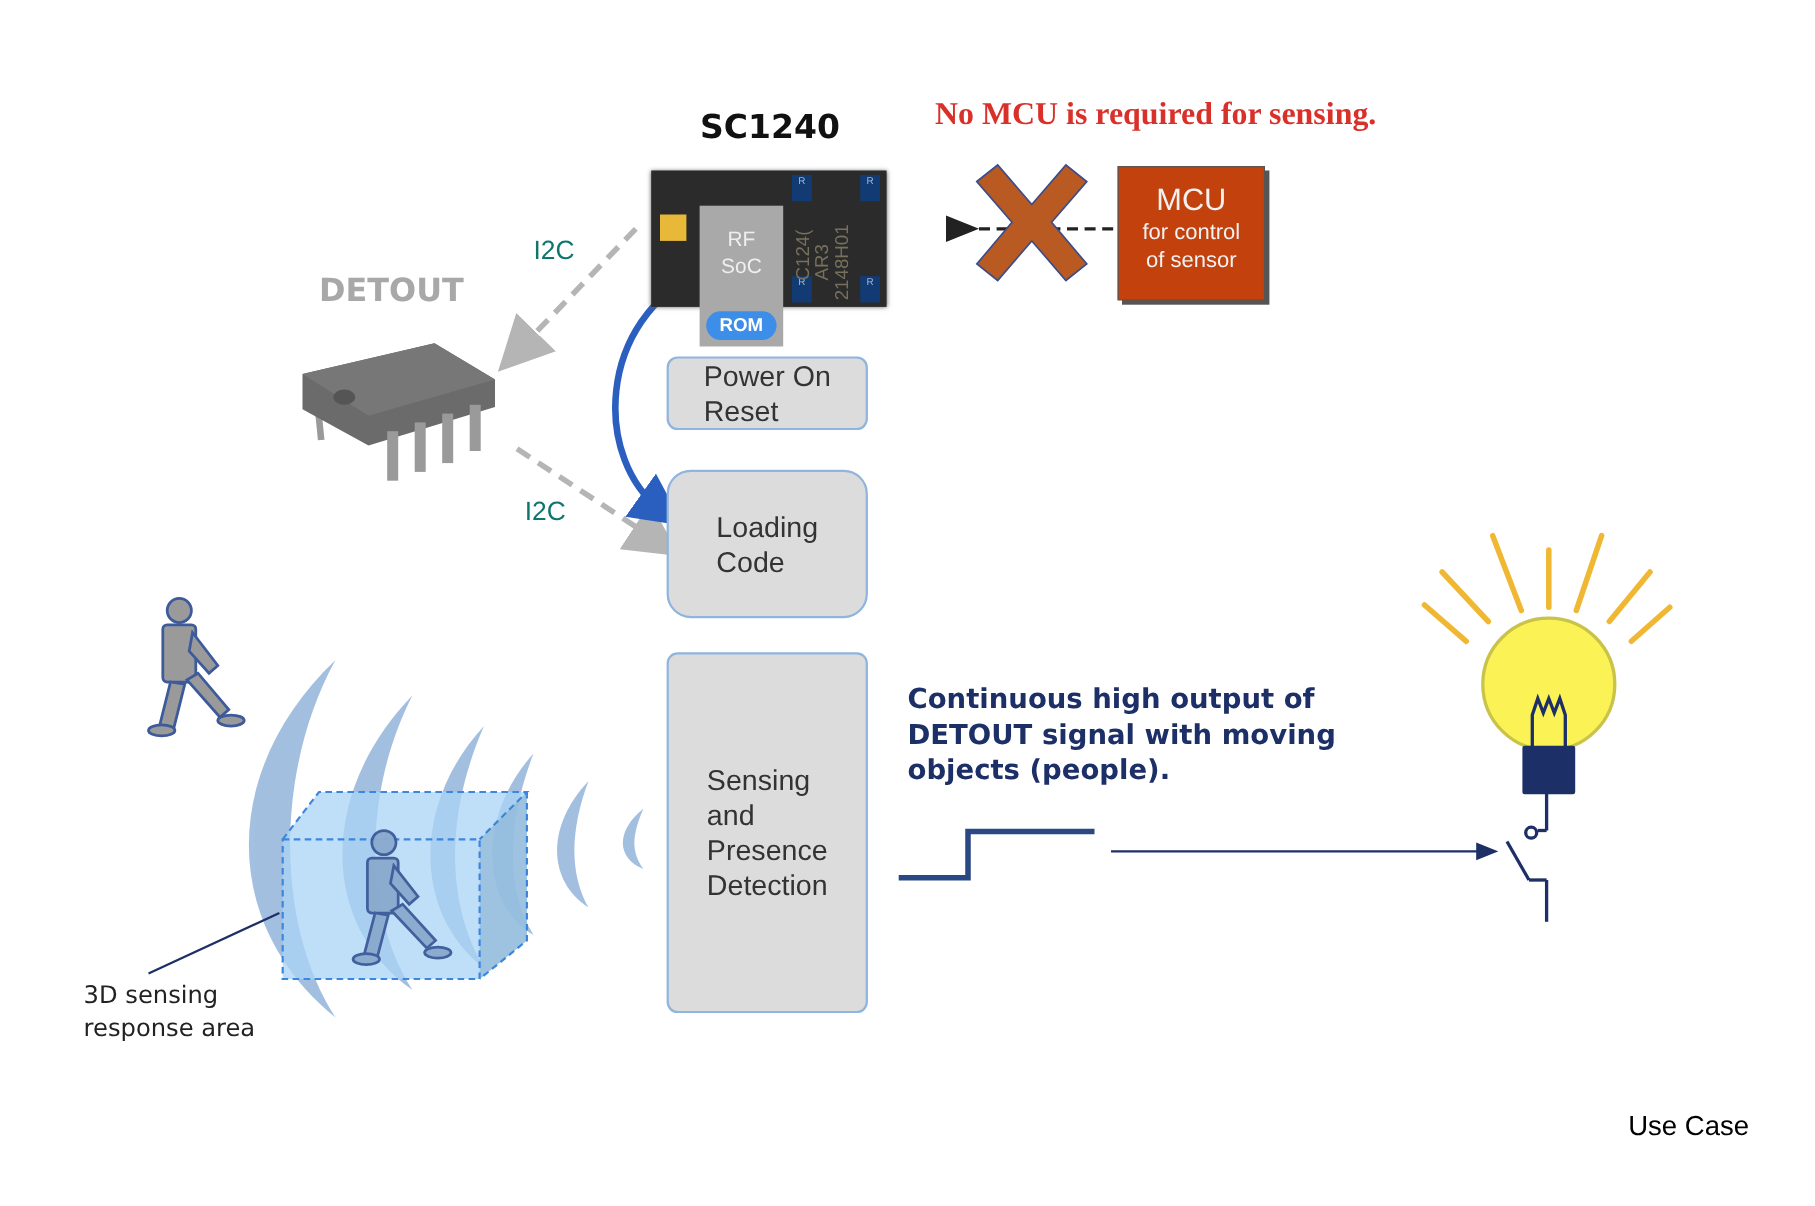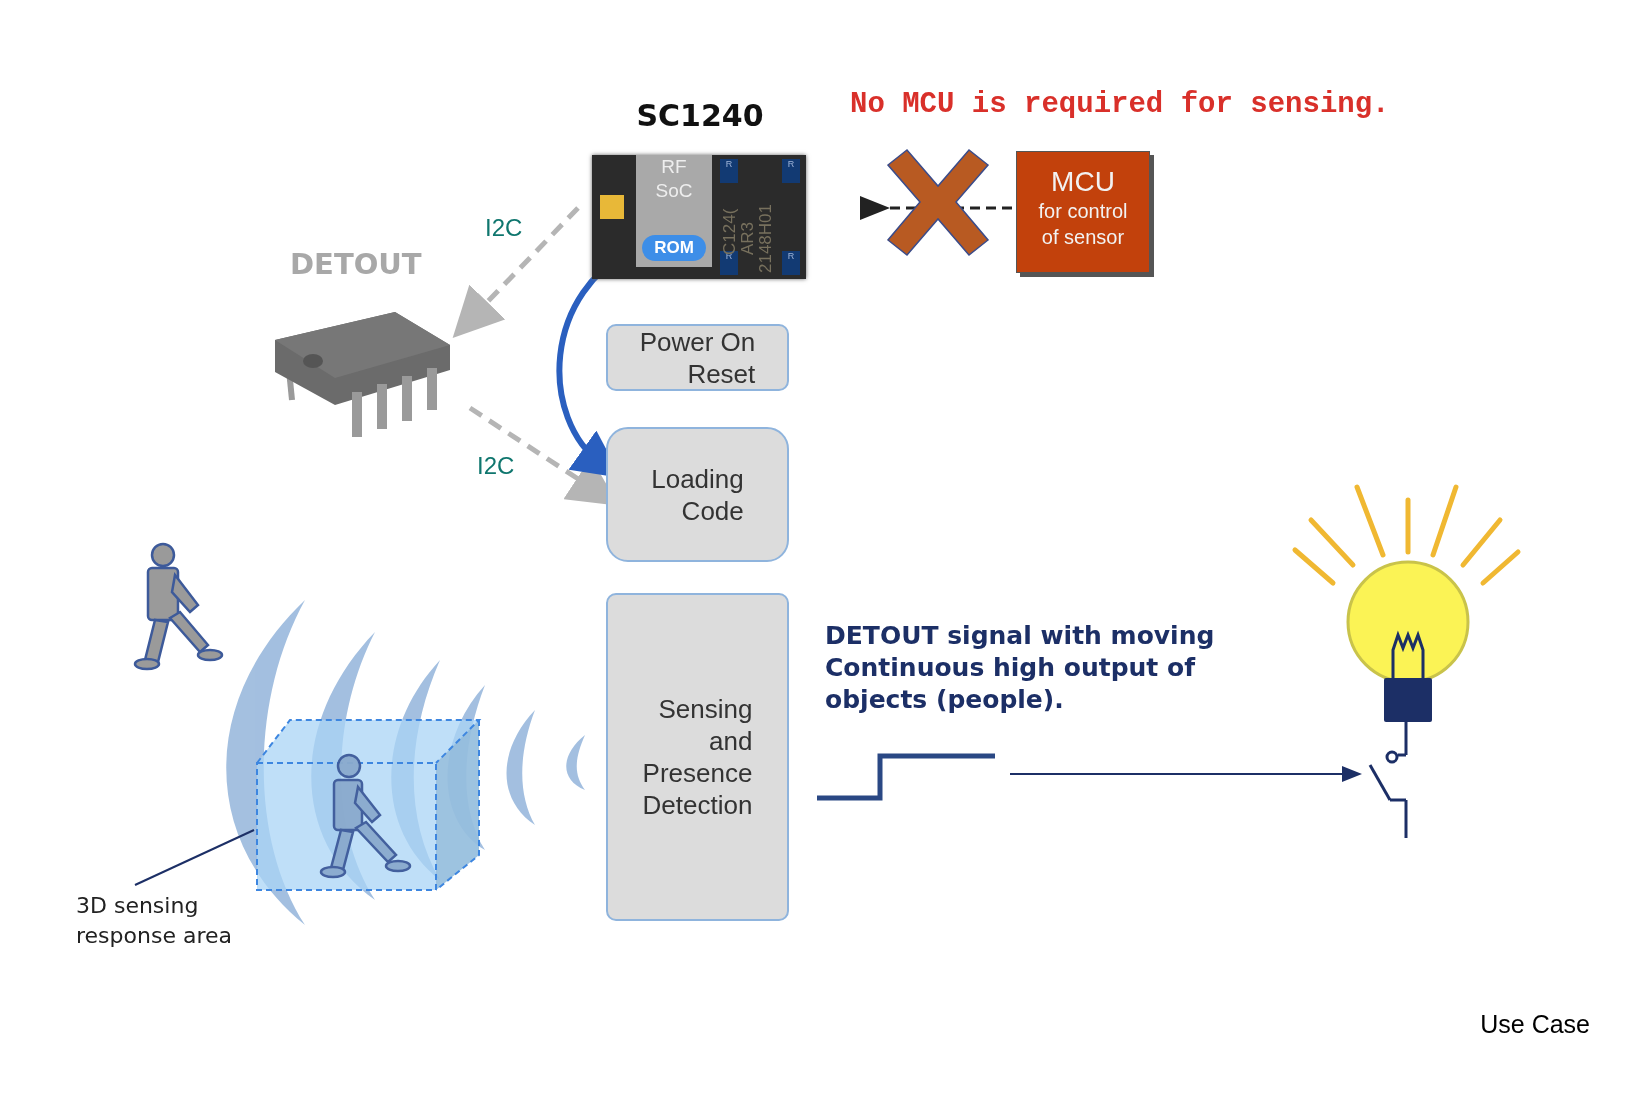--- a/index.html
+++ b/index.html
@@ -1,28 +1,28 @@
 <!DOCTYPE html>
 <html><head>
 <meta charset="utf-8">
 <style>
   html,body{margin:0;padding:0;background:#ffffff;}
   body{width:1650px;height:1096px;position:relative;overflow:hidden;font-family:"Liberation Sans",sans-serif;}
   .abs{position:absolute;}
   .title-sc{left:600px;top:98px;width:200px;text-align:center;font-weight:bold;font-size:30px;color:#111;font-family:"DejaVu Sans",sans-serif;}
-  .no-mcu{left:850px;top:88px;font-weight:bold;font-size:29px;color:#d9302a;font-family:Liberation Mono, monospace;white-space:nowrap;}
+  .no-mcu{left:850px;top:88px;font-weight:bold;font-size:29px;color:#d9302a;font-family:Liberation Serif, serif;white-space:nowrap;}
   .eeprom-label{left:290px;top:247px;font-weight:bold;font-size:29px;color:#a8a8a8;font-family:"DejaVu Sans",sans-serif;}
   .i2c{font-size:24px;color:#0f766e;}
-  .box{position:absolute;background:#dcdcdc;border:2px solid #8fb4dd;display:flex;align-items:center;justify-content:center;text-align:right;font-size:26px;color:#333;line-height:32px;box-sizing:border-box;}
+  .box{position:absolute;background:#dcdcdc;border:2px solid #8fb4dd;display:flex;align-items:center;justify-content:center;text-align:left;font-size:26px;color:#333;line-height:32px;box-sizing:border-box;}
   .box span{white-space:pre-line;}
   .mcu{left:1016px;top:151px;width:134px;height:122px;background:#c2410c;border:1px solid #555;color:#f2f2f2;text-align:center;box-shadow:4px 4px 0 #555;box-sizing:border-box;padding-top:14px;}
   .mcu .t1{font-size:28px;line-height:32px;}
   .mcu .t2{font-size:20px;line-height:26px;}
   .chip{left:592px;top:155px;width:214px;height:124px;background:#2b2b2b;box-shadow:0 0 4px #666;}
-  .soc{left:44px;top:0;width:76px;height:112px;background:#a9a9a9;color:#eee;font-size:19px;text-align:center;line-height:24px;padding-top:0;box-sizing:border-box;}
+  .soc{left:44px;top:32px;width:76px;height:128px;background:#a9a9a9;color:#eee;font-size:19px;text-align:center;line-height:24px;padding-top:20px;box-sizing:border-box;}
   .rom{position:absolute;left:6px;bottom:6px;width:64px;height:26px;background:#3d8ee8;color:#fff;font-weight:bold;font-size:17px;line-height:26px;border-radius:13px;}
   .pad{position:absolute;width:18px;height:24px;background:#123a73;color:#9fb4d8;font-size:9px;text-align:center;line-height:11px;}
   .tpad{position:absolute;left:8px;top:40px;width:24px;height:24px;background:#e8b838;}
   .chipmark{position:absolute;color:#77705d;font-size:17px;transform:rotate(-90deg);transform-origin:left top;white-space:nowrap;}
   .detout{left:825px;top:620px;font-weight:bold;font-size:25px;color:#1c2f66;line-height:32px;font-family:"DejaVu Sans",sans-serif;}
   .sensing-label{left:76px;top:891px;font-size:22px;color:#222;line-height:30px;font-family:"DejaVu Sans",sans-serif;}
   .caption{left:0;top:1010px;width:1590px;text-align:right;font-size:25px;color:#000;}
   svg{position:absolute;left:0;top:0;}
 </style>
 </head>
@@ -174,22 +174,22 @@
 Code</span>
 </div>
 <div class="box" style="left:606px;top:593px;width:183px;height:328px;border-radius:10px;">
   <span>Sensing
 and
 Presence
 Detection</span>
 </div>
 
 <div class="abs detout">
+  <div>Continuous high output of</div>
   <div>DETOUT signal with moving</div>
-  <div>Continuous high output of</div>
   <div>objects (people).</div>
 </div>
 
 <div class="abs sensing-label">
   <div>3D sensing</div>
   <div>response area</div>
 </div>
 
 <div class="abs caption">Use Case</div>
 

